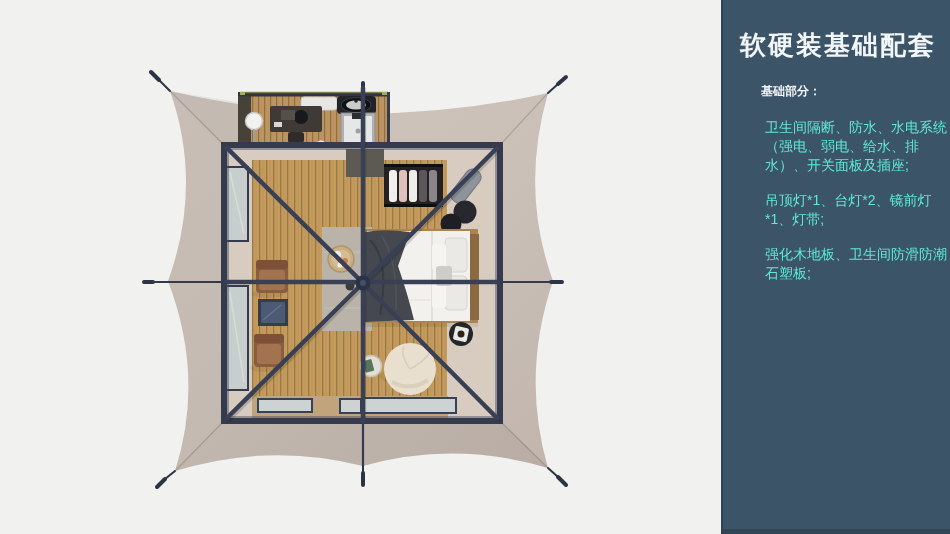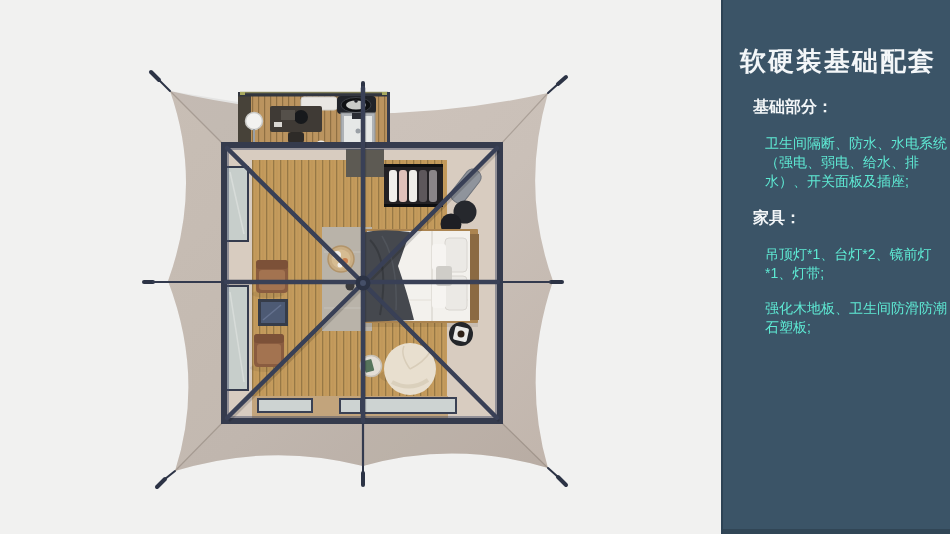--- a/index.html
+++ b/index.html
@@ -12,30 +12,30 @@
   html,body{margin:0;padding:0}
   body{
     width:950px;height:534px;overflow:hidden;background:var(--page_bg);
     font-family:"Liberation Sans","DejaVu Sans",sans-serif;
   }
   .stage{position:relative;width:950px;height:534px}
   .plan{position:absolute;left:0;top:0;width:721px;height:534px}
   .plan svg{display:block}
   .sidebar{
     position:absolute;left:721px;top:0;width:229px;height:534px;box-sizing:border-box;
-    background:var(--sidebar_bg);color:var(--text_light);padding-top:44px;
+    background:var(--sidebar_bg);color:var(--text_light);padding-top:28px;
     box-shadow:inset 2px 0 0 var(--sidebar_edge), inset 0 -5px 0 rgba(0,0,0,.16);
   }
   .sidebar h1{
     margin:0 10px 17px 19px;font-size:26px;line-height:35px;font-weight:bold;
     letter-spacing:2px;white-space:nowrap;
   }
   .spec{margin:0 8px 0 28px}
   .spec-section{margin:0 0 16px 0}
-  .spec-section h2{margin:0 0 2px 4px;font-size:16px;line-height:22px;font-weight:bold}
+  .spec-section h2{margin:0 0 2px 12px;font-size:12px;line-height:22px;font-weight:bold}
   .spec-section p{margin:16px;font-size:14px;line-height:19px;width:192px;color:#5eead4}
 </style>
 </head>
 <body>
 
 <div class="stage">
 
   <div class="plan">
     <svg width="721" height="534" viewBox="0 0 721 534" xmlns="http://www.w3.org/2000/svg">
       <defs>
@@ -287,21 +287,20 @@
 
   <aside class="sidebar">
     <h1>软硬装基础配套</h1>
     <div class="spec">
   <section class="spec-section">
     <h2>基础部分：</h2>
     <p>卫生间隔断、防水、水电系统（强电、弱电、给水、排水）、开关面板及插座;</p>
   </section>
 
   <section class="spec-section">
-    <h2>家具：</h2>
   </section>
 
   <section class="spec-section">
     <p>吊顶灯*1、台灯*2、镜前灯*1、灯带;</p>
   </section>
 
 
   <section class="spec-section">
     <p>强化木地板、卫生间防滑防潮石塑板;</p>
   </section>

